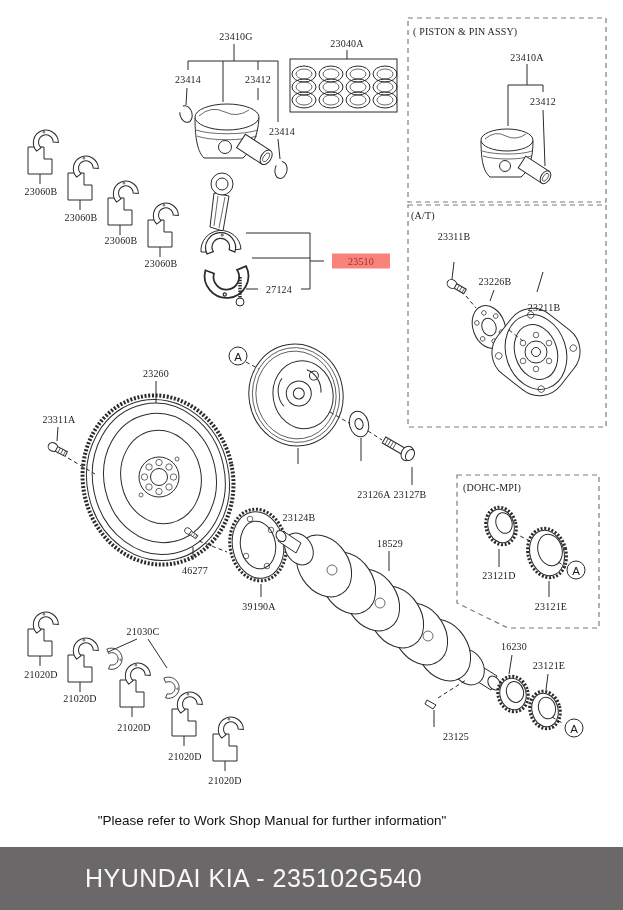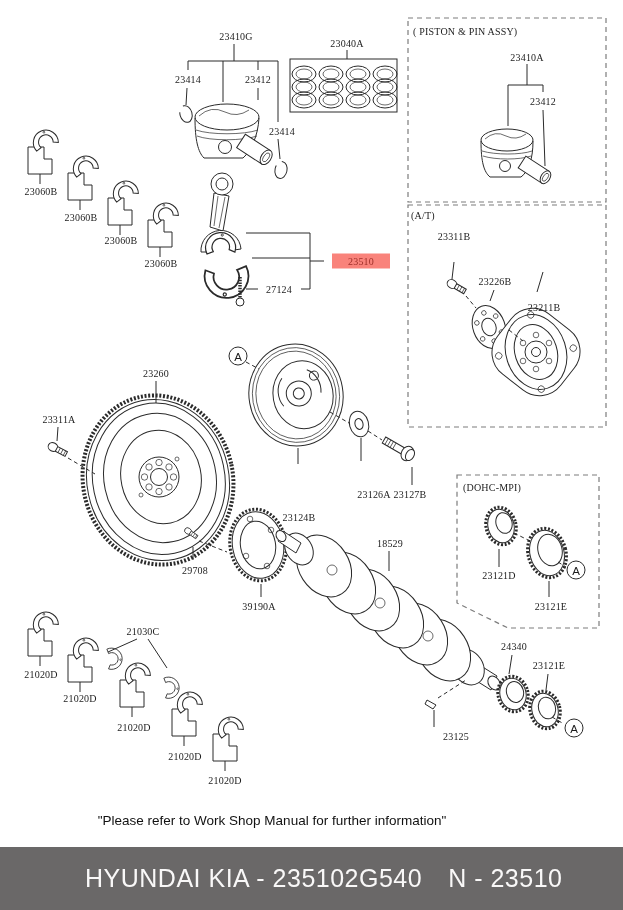--- a/index.html
+++ b/index.html
@@ -346,37 +346,36 @@
       <div class="callout" style="left: 454px; top: 236px;">23311B</div>
       <div class="callout" style="left: 495px; top: 281px;">23226B</div>
       <div class="callout" style="left: 544px; top: 263px; margin-top: 44px;">23211B</div>
       <div class="callout" style="left: 156px; top: 373px;">23260</div>
       <div class="callout" style="left: 59px; top: 419px;">23311A</div>
       <div class="callout" style="left: 299px; top: 473px; margin-top: 44px;">23124B</div>
       <div class="callout" style="left: 362px; top: 494px; margin-left: 12px;">23126A</div>
       <div class="callout" style="left: 410px; top: 494px;">23127B</div>
       <div class="callout" style="left: 499px; top: 575px;">23121D</div>
       <div class="callout" style="left: 551px; top: 606px;">23121E</div>
-      <div class="callout" style="left: 514px; top: 646px;">24340</div>
+      <div class="callout" style="left: 514px; top: 646px;">16230</div>
       <div class="callout" style="left: 549px; top: 665px;">23121E</div>
-      <div class="callout" style="left: 195px; top: 570px;">29708</div>
+      <div class="callout" style="left: 195px; top: 570px;">46277</div>
       <div class="callout" style="left: 259px; top: 606px;">39190A</div>
       <div class="callout" style="left: 390px; top: 543px;">18529</div>
       <div class="callout" style="left: 436px; top: 736px; margin-left: 20px;">23125</div>
       <div class="callout" style="left: 143px; top: 631px;">21030C</div>
       <div class="callout" style="left: 41px; top: 674px;">21020D</div>
       <div class="callout" style="left: 80px; top: 698px;">21020D</div>
       <div class="callout" style="left: 134px; top: 727px;">21020D</div>
       <div class="callout" style="left: 185px; top: 756px;">21020D</div>
       <div class="callout" style="left: 225px; top: 780px;">21020D</div>
       <div class="marker" style="left: 238px; top: 356px;">A</div>
       <div class="marker" style="left: 576px; top: 570px;">A</div>
       <div class="marker" style="left: 574px; top: 728px;">A</div>
     </div>
 
   <div id="footer-note">"Please refer to Work Shop Manual for further information"</div>
 
   <div id="footer-bar">
     <span>HYUNDAI  KIA - 235102G540</span>
-    <span>N - 23510</span>
   </div>
 
 </div>
 
 </body></html>

